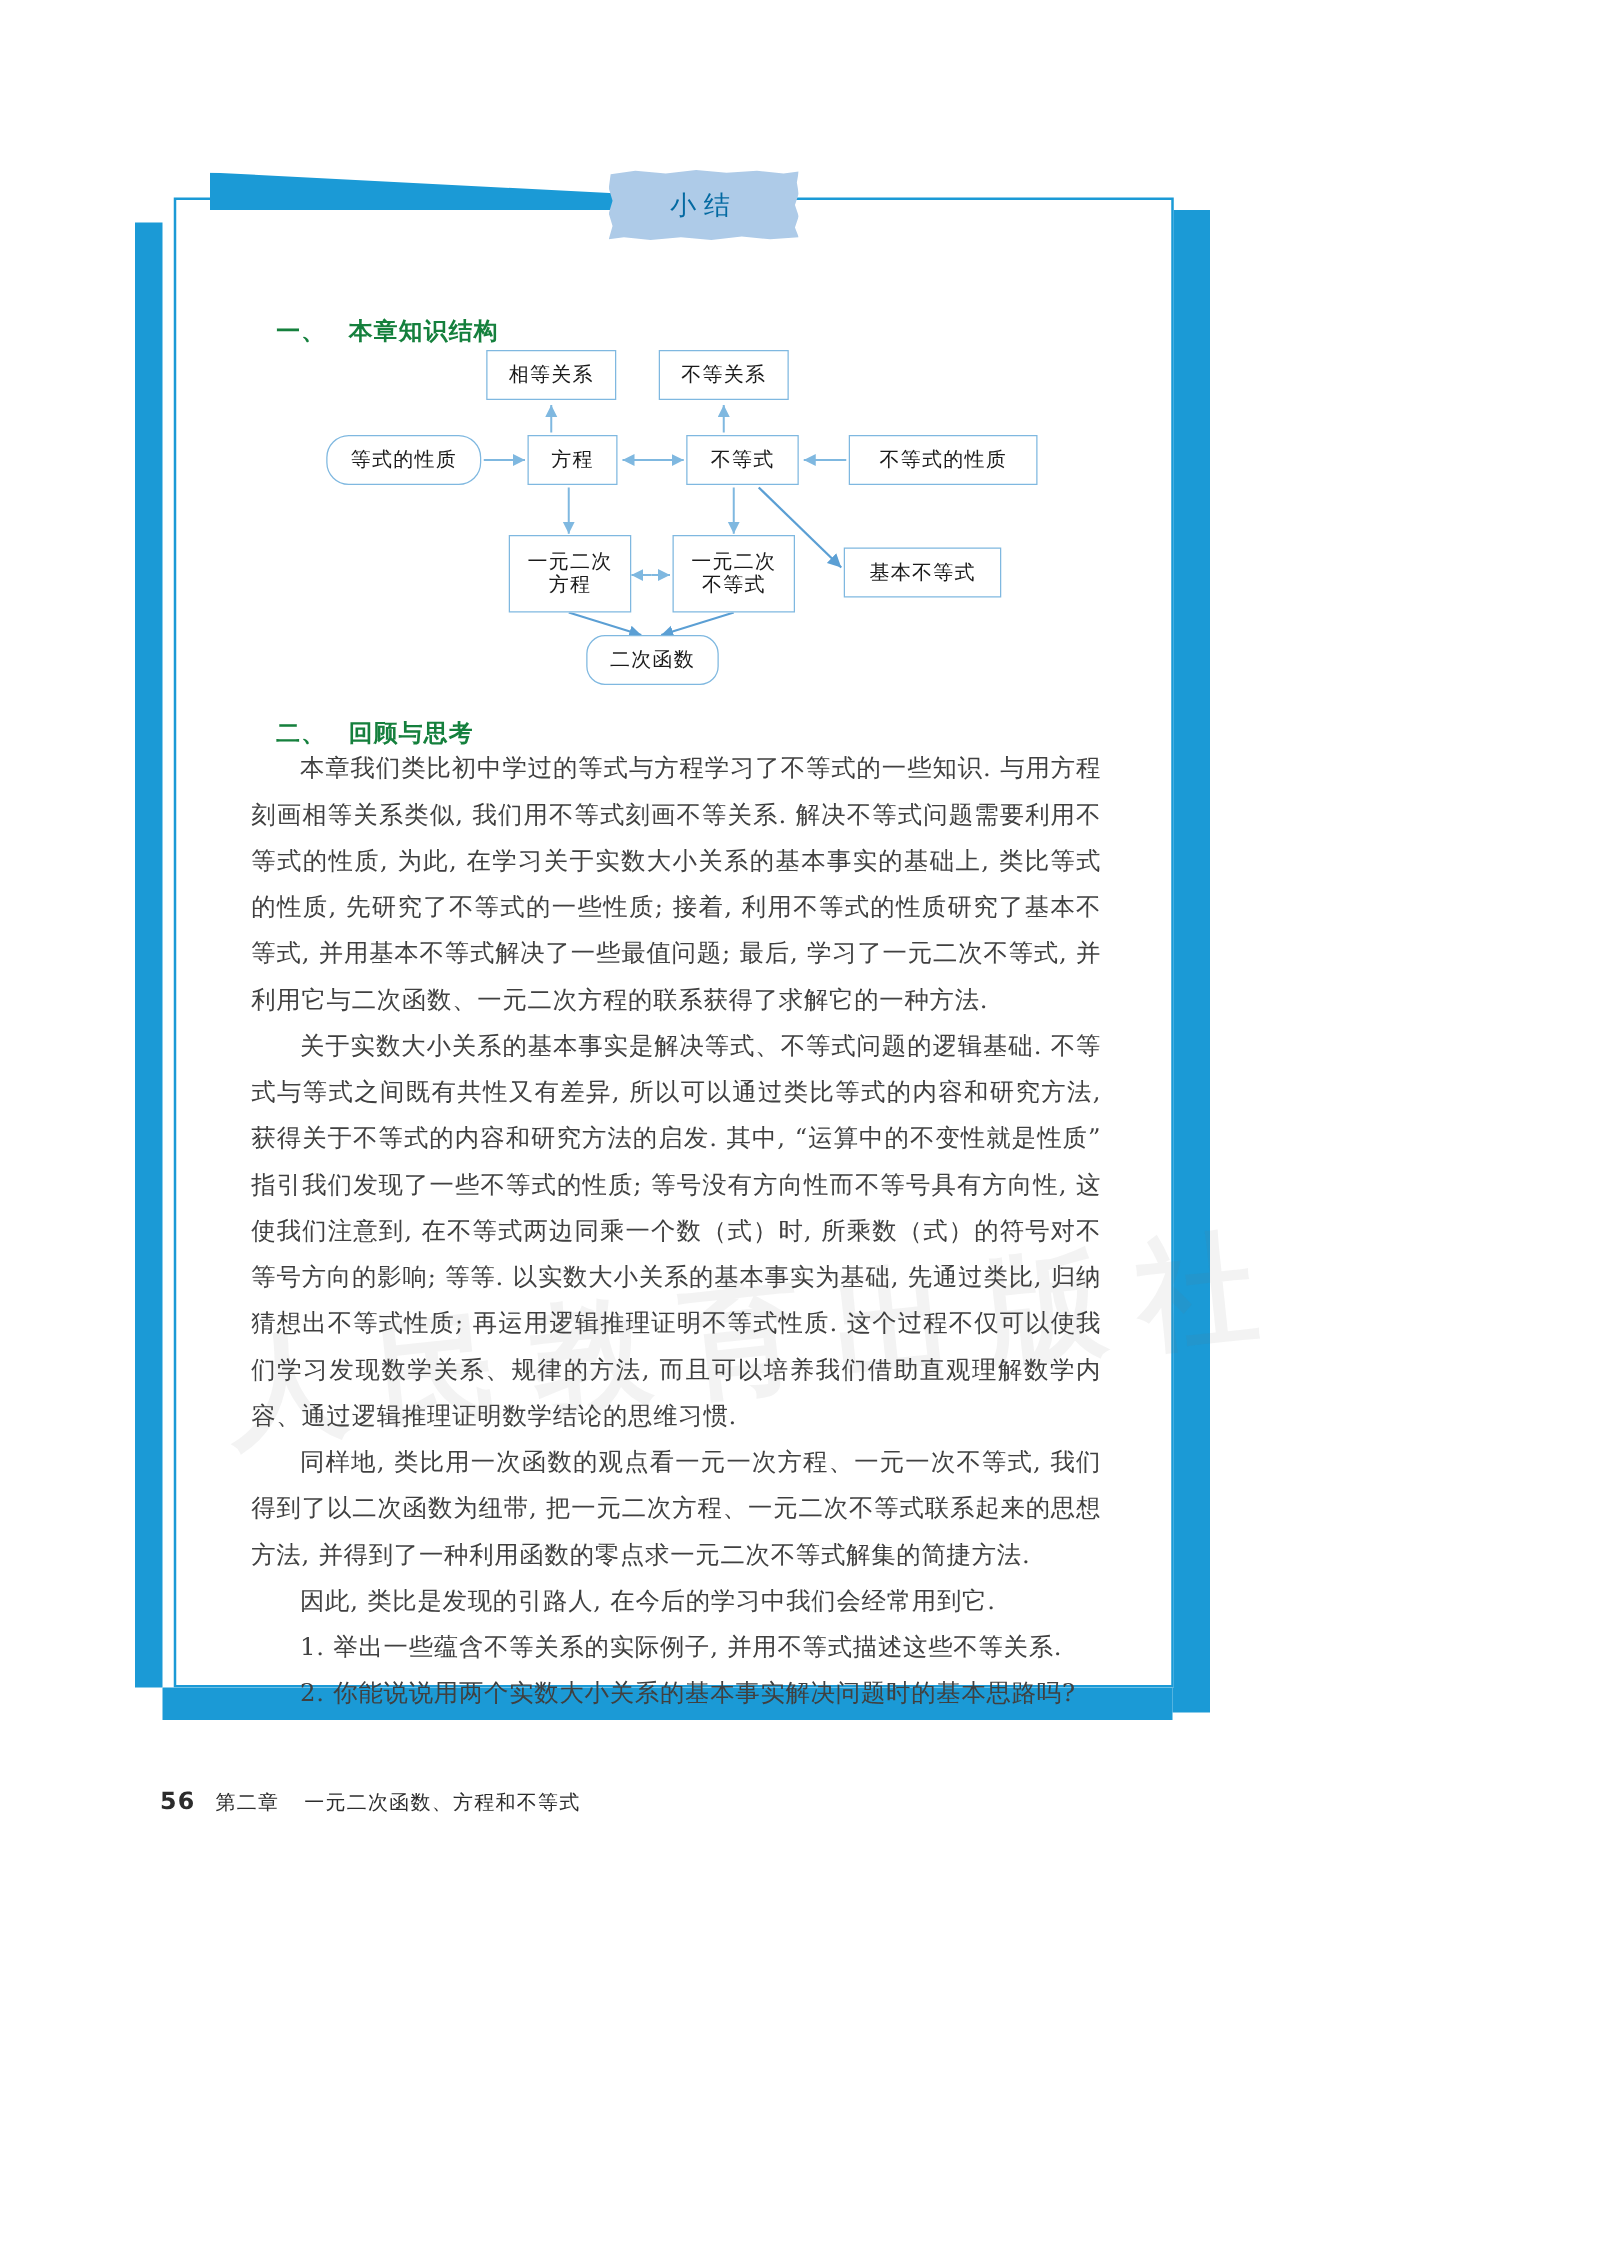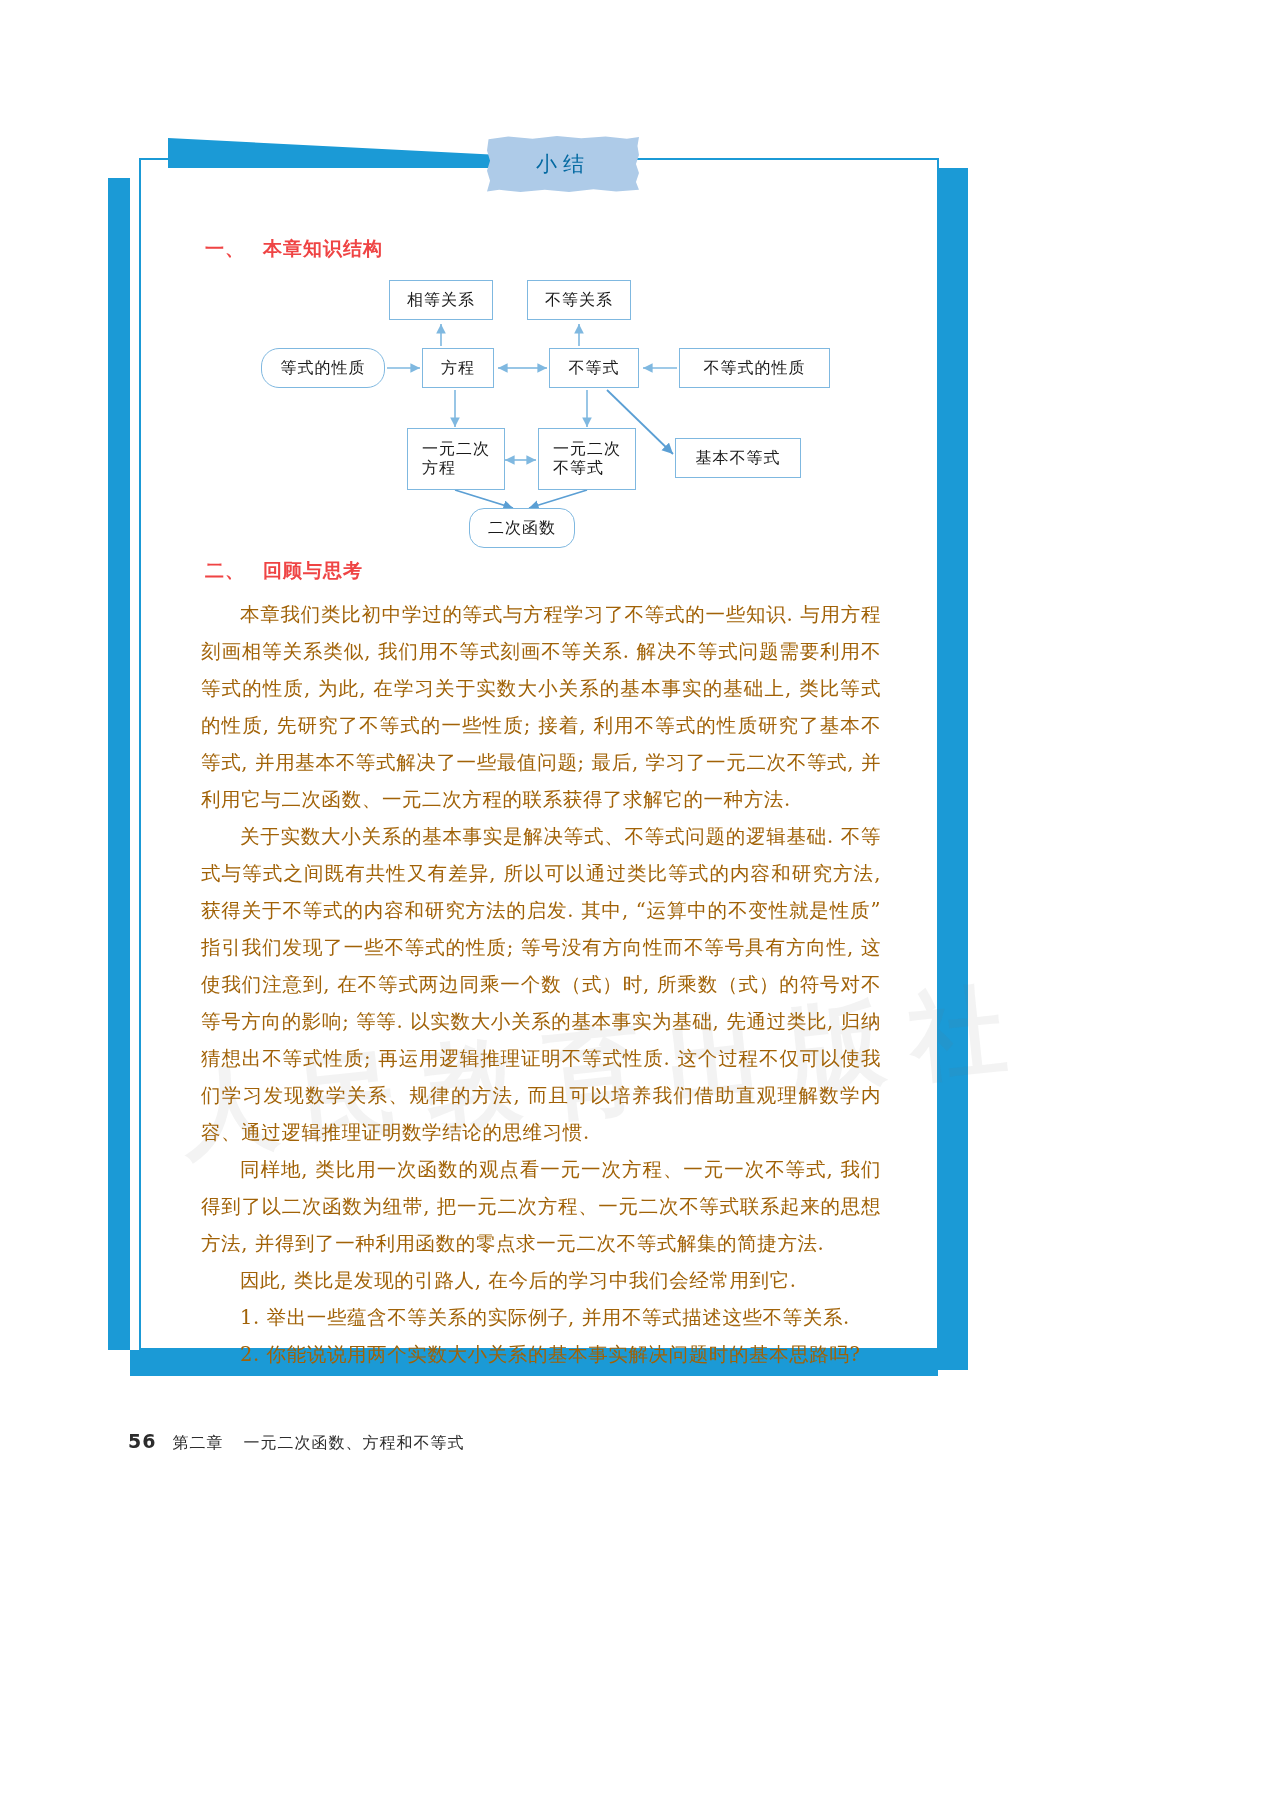--- a/index.html
+++ b/index.html
@@ -77,25 +77,25 @@
 
   
   .content {
     position: absolute;
     left: 139px; top: 158px;
     width: 800px; height: 1192px;
   }
 
   h2.section {
     position: absolute;
-    margin: 0;
+    margin: 16px;
     font-family: "DejaVu Sans", "Liberation Sans", sans-serif;
     font-size: 19px;
     font-weight: 700;
-    color: #ef4444;
+    color: #15803d;
     letter-spacing: 1px;
     white-space: nowrap;
   }
   .sec1 { left: 66px; top: 78px; }
   .sec2 { left: 66px; top: 400px; }
   .sec-num { margin-right: 18px; }
 
   
   .diagram {
     position: absolute;
@@ -106,36 +106,36 @@
     position: absolute;
     border: 1.4px solid #7fb8e0;
     background: #ffffff;
     color: #1a1a1a;
     font-family: "DejaVu Serif", "Liberation Serif", serif;
     font-size: 16px;
     line-height: 1.18;
     display: flex;
     align-items: center;
     justify-content: center;
-    text-align: left;
+    text-align: center;
     box-sizing: border-box;
     letter-spacing: 1px;
     white-space: pre-line;
   }
 
   
   .body-text {
     position: absolute;
     left: 62px;
     top: 438px;
     width: 680px;
     font-family: "DejaVu Serif", "Liberation Serif", serif;
     font-size: 19.5px;
     line-height: 37px;
-    color: #a16207;
+    color: #404040;
     letter-spacing: 0.6px;
     text-align: justify;
     text-justify: inter-character;
   }
   .body-text p {
     margin: 0;
     text-indent: 2em;
   }
   .q-list { margin-top: 0; }
   .q-list p { text-indent: 0; padding-left: 2em; }

